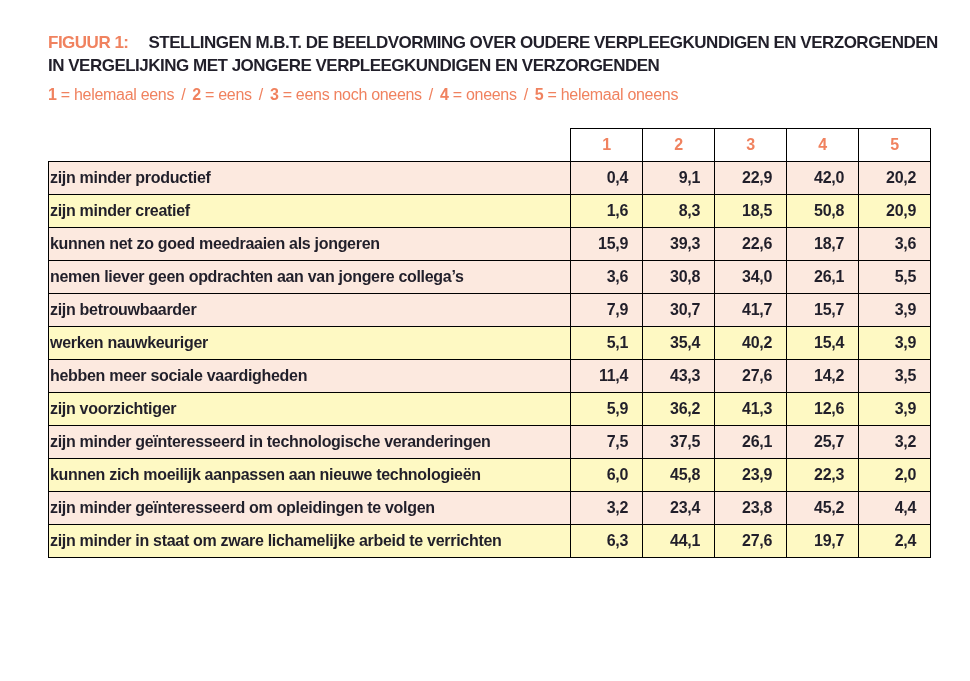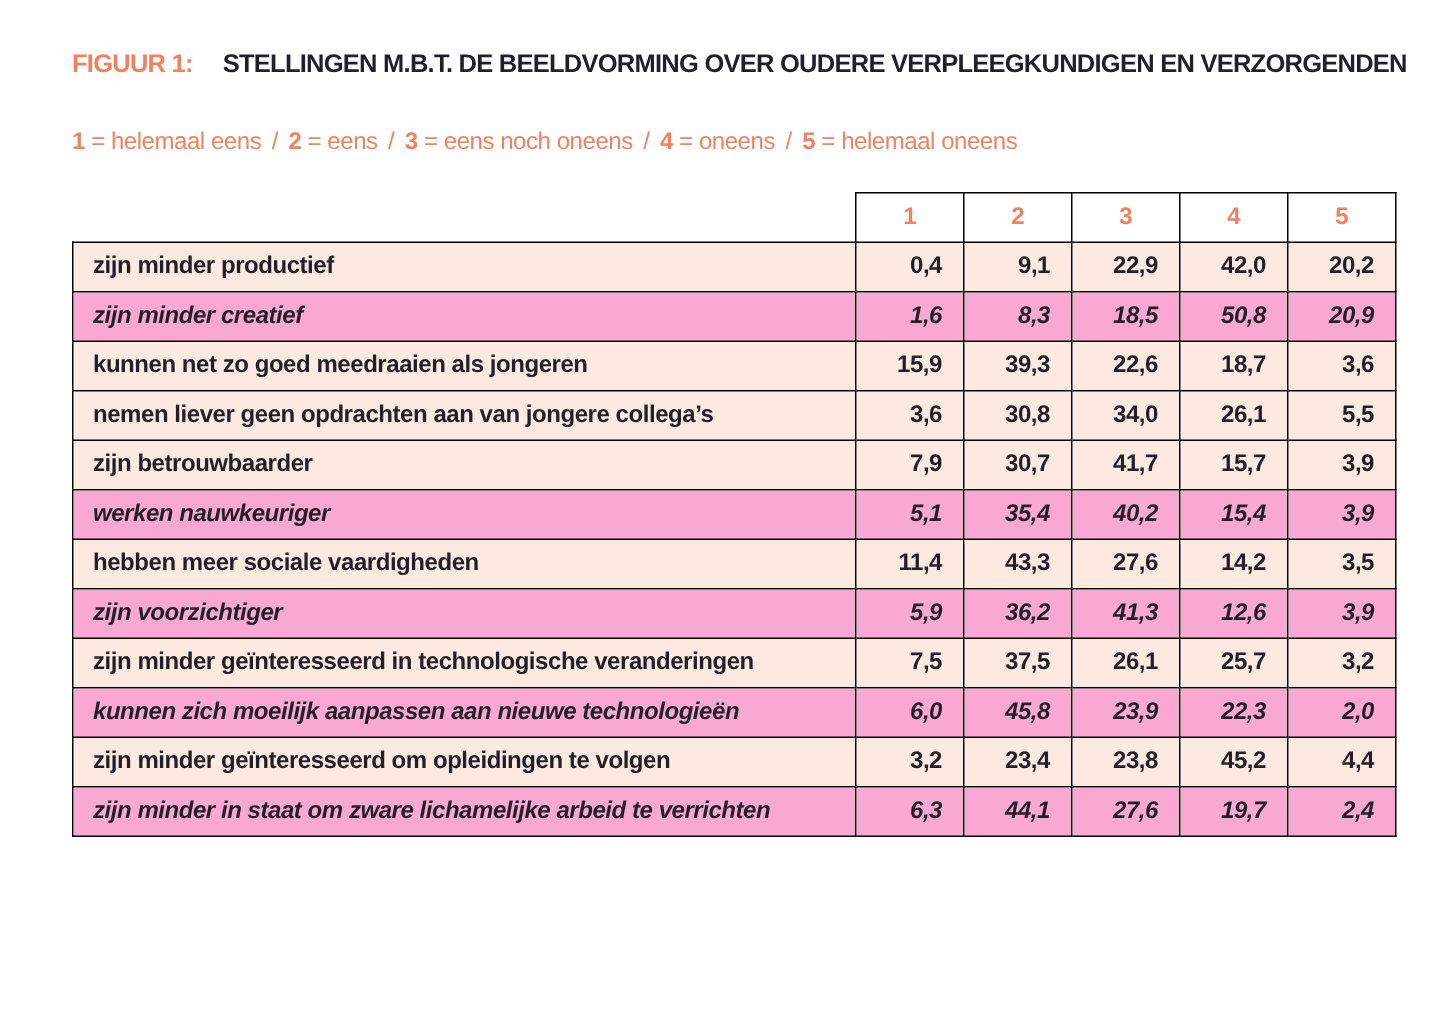--- a/index.html
+++ b/index.html
@@ -40,32 +40,33 @@
     border: 1px solid #000000;
     height: 33px;
     font-size: 16px; font-weight: bold;
     color: var(--text-dark, #211f2a);
     letter-spacing: -0.3px;
     white-space: nowrap; overflow: hidden;
     background: #ffffff;
   }
   th.corner { border: none; background: transparent; }
   th.colnum { color: var(--accent, #f0825f); text-align: center; font-size: 16px; }
-  td.stmt { text-align: left; padding-left: 13px; }
+  td.stmt { text-align: left; padding-left: 1px; }
   td.val  { text-align: right; padding-right: 14px; }
   tr.row-odd  td { background: var(--row-pink, #fce9df); }
-  tr.row-even td { background: #f9a8d4; font-style: italic; }
+  tr.row-even td { background: #fef9c3; }
 </style>
 </head>
 <body>
 
 <div class="page">
 
   <div class="caption">
     <div class="caption-line"><span class="fig-label">FIGUUR 1:</span><span class="cap-text">STELLINGEN M.B.T. DE BEELDVORMING OVER OUDERE VERPLEEGKUNDIGEN EN VERZORGENDEN</span></div>
+    <div class="caption-line"><span class="cap-text">IN VERGELIJKING MET JONGERE VERPLEEGKUNDIGEN EN VERZORGENDEN</span></div>
   </div>
 
   <div class="legend"><span class="lg-num">1</span><span class="lg-eq"> = </span><span class="lg-text">helemaal eens</span><span class="lg-sep">/</span><span class="lg-num">2</span><span class="lg-eq"> = </span><span class="lg-text">eens</span><span class="lg-sep">/</span><span class="lg-num">3</span><span class="lg-eq"> = </span><span class="lg-text">eens noch oneens</span><span class="lg-sep">/</span><span class="lg-num">4</span><span class="lg-eq"> = </span><span class="lg-text">oneens</span><span class="lg-sep">/</span><span class="lg-num">5</span><span class="lg-eq"> = </span><span class="lg-text">helemaal oneens</span></div>
 
   <div class="table-wrap">
     <table>
       <colgroup>
         <col class="c-stmt">
         <col class="c-val">
           <col class="c-val">

